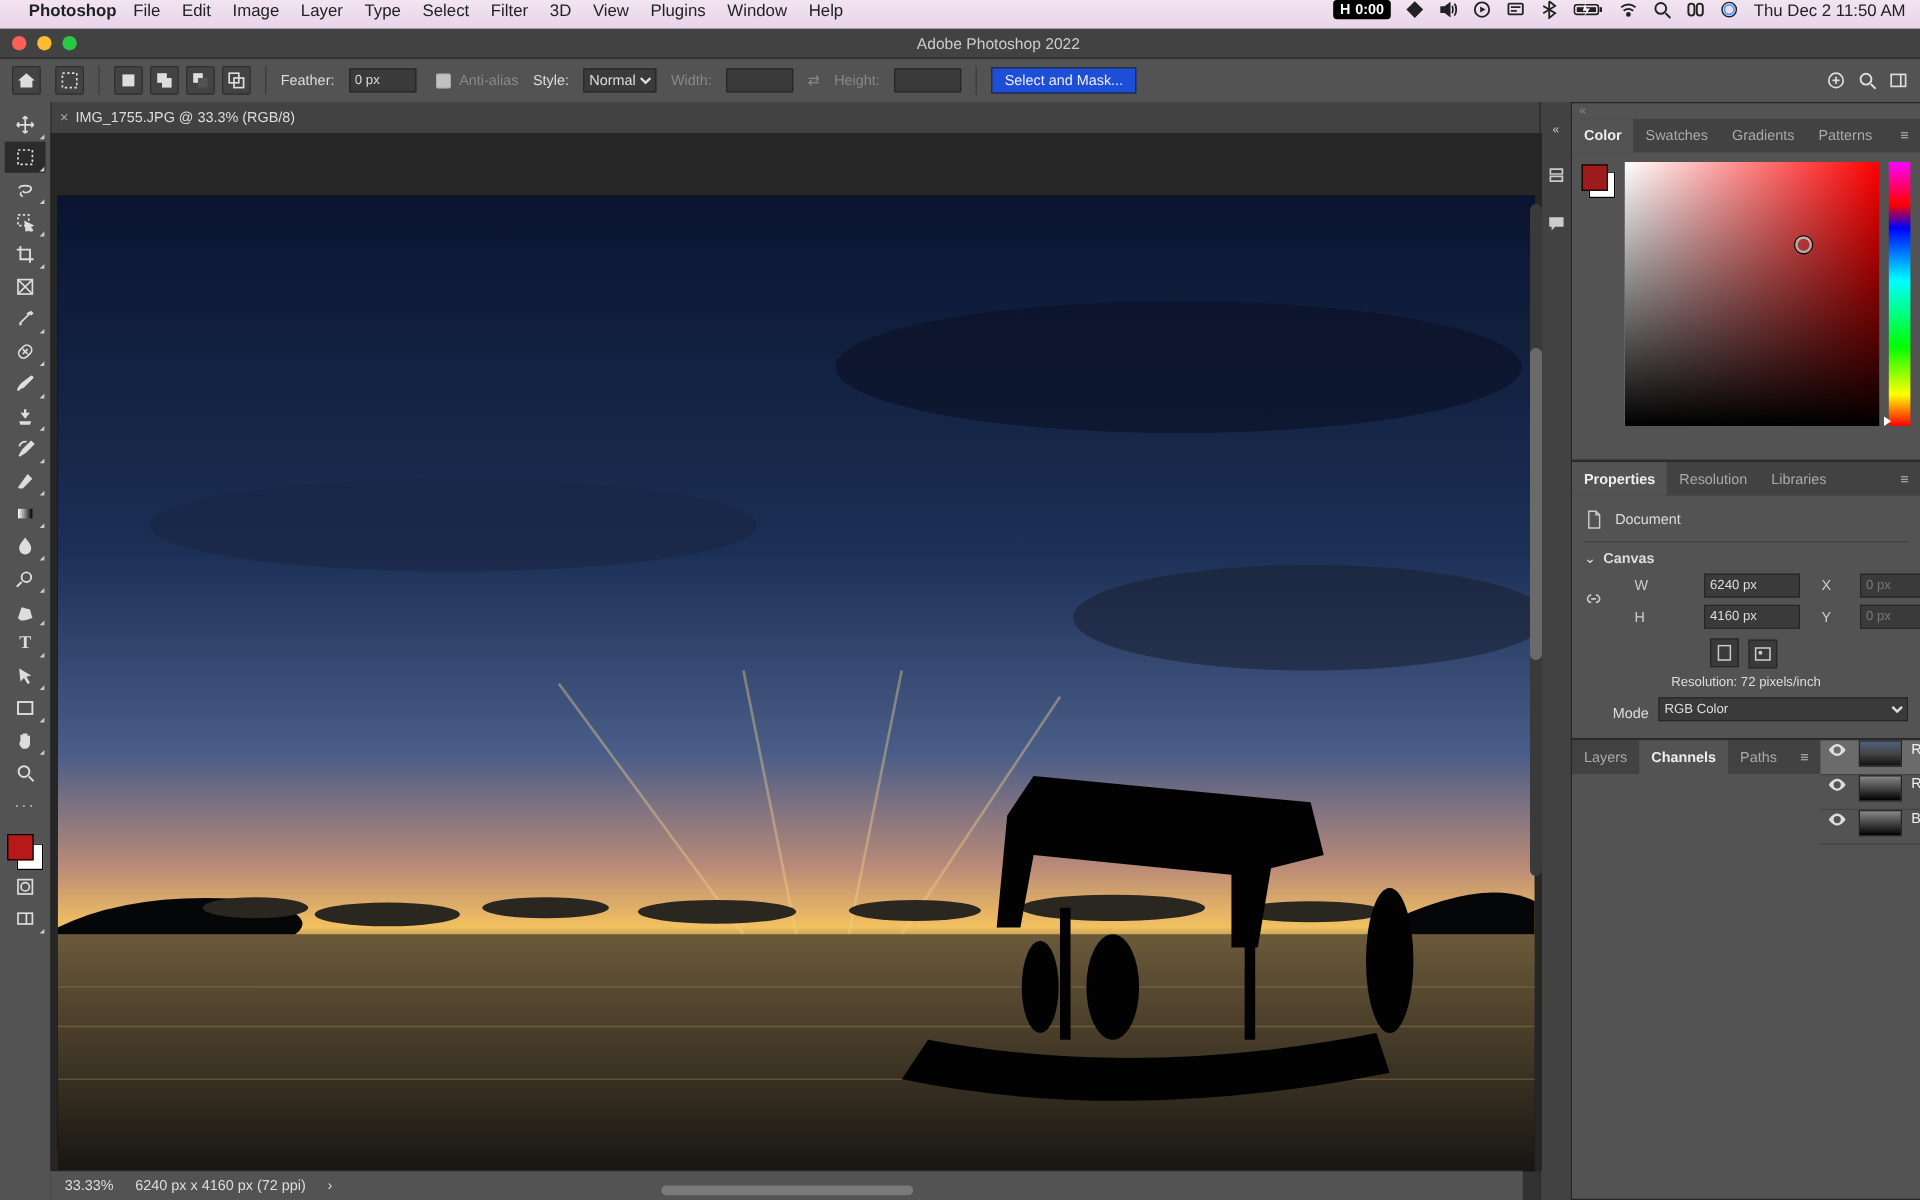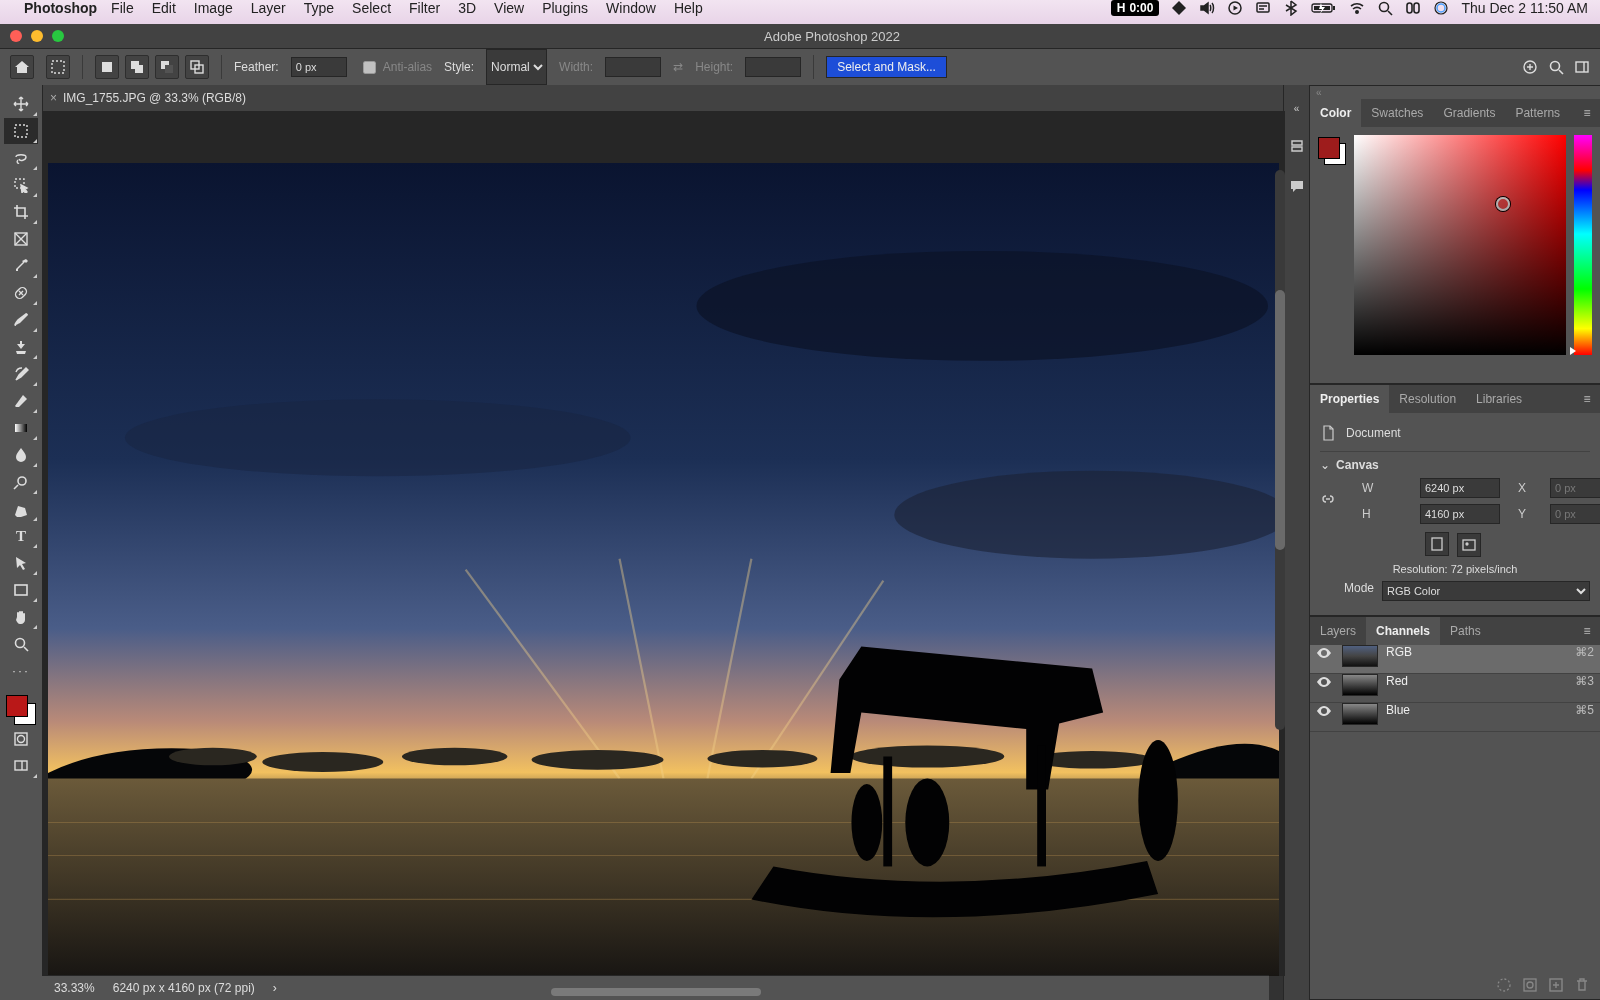--- a/index.html
+++ b/index.html
@@ -16,21 +16,21 @@
 #winbar .traffic{display:flex;gap:9px;margin-left:10px}
 #winbar .dot{width:12px;height:12px;border-radius:50%}
 #winbar .r{background:#ff5f57}#winbar .y{background:#febc2e}#winbar .g{background:#28c840}
 #winbar .title{margin:16px auto}
 
 #optbar{position:absolute;left:0;top:48px;right:0;height:36px;background:#535353;display:flex;align-items:center;gap:12px;padding:0 10px;border-top:1px solid #262626;border-bottom:1px solid #262626;color:#ddd;font-size:12px}
 #optbar .ibox{width:22px;height:22px;display:flex;align-items:center;justify-content:center;border:1px solid #2e2e2e;background:#434343;border-radius:2px}
 #optbar .seg{display:flex;gap:6px}
 #optbar .lbl{color:#ddd}
 #optbar input.tiny{width:46px;height:18px;background:#3a3a3a;border:1px solid #262626;color:#ddd;font-size:11px;padding:0 4px}
-#optbar select{background:#3a3a3a;color:#ddd;border:1px solid #262626;height:36px;font-size:12px}
+#optbar select{background:#3a3a3a;color:#ddd;border:1px solid #262626;height:20px;font-size:12px}
 #optbar .sep{width:1px;height:24px;background:#3a3a3a}
 #optbar .btnwide{background:#1d4ed8;border:1px solid #262626;height:22px;padding:0 10px;color:#eee;font-size:12px}
 #optbar .right{margin-left:auto;display:flex;gap:10px}
 
 #tabstrip{position:absolute;left:42px;top:85px;right:315px;height:26px;background:#424242;display:flex;align-items:center;padding-left:8px;color:#ddd;font-size:12px;border-bottom:1px solid #262626}
 #tabstrip .close{margin-right:6px;color:#aaa}
 
 #tools{position:absolute;left:0;top:85px;width:42px;bottom:0;background:#535353;border-right:1px solid #262626;display:flex;flex-direction:column;align-items:center;padding-top:6px;gap:1px}
 #tools .tool{width:34px;height:26px;display:flex;align-items:center;justify-content:center;color:#ddd;position:relative}
 #tools .tool.sel{background:#2b2b2b}
@@ -509,28 +509,28 @@
             </svg>
           </span>
         <span class="btnsmall">
           <svg style="width:14px;height:12px" viewBox="0 0 14 12" fill="none" stroke="#ccc" stroke-width="1.3">
               <rect x="1" y="1" width="12" height="10"></rect>
               <circle cx="5" cy="5" r="1" fill="#ccc"></circle>
             </svg>
           </span>
       </div>
       <div class="res">Resolution: 72 pixels/inch</div>
-      <div style="display:flex;gap:8px;align-items:flex-start;margin:6px 0 4px 24px">
+      <div style="display:flex;gap:8px;align-items:flex-end;margin:6px 0 4px 24px">
         <span>Mode</span>
         <select style="flex:1"><option>RGB Color</option></select>
       </div>
     </div>
   </div>
 
-  <div class="pgroup" id="lcp" style="flex:1;display:flex;flex-direction:column">
+  <div class="pgroup" id="lcp" style="flex:1;display:flex;flex-direction:row">
     <div class="ptabs">
       <div class="ptab">Layers</div>
       <div class="ptab active">Channels</div>
       <div class="ptab">Paths</div>
       <div class="menu">≡</div>
     </div>
     <div class="body" id="chanlist" style="flex:1">
         <div class="chanrow sel">
           <span class="eye">
             <svg class="svgicon" viewBox="0 0 16 16" fill="#ddd">

